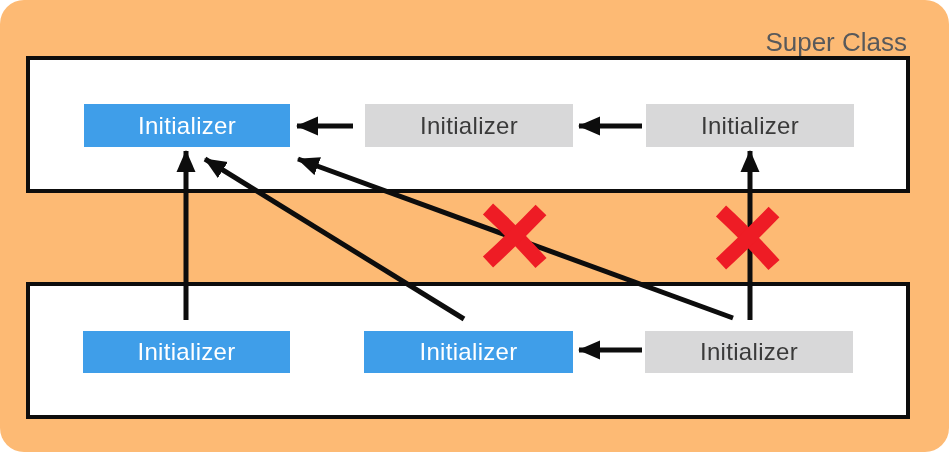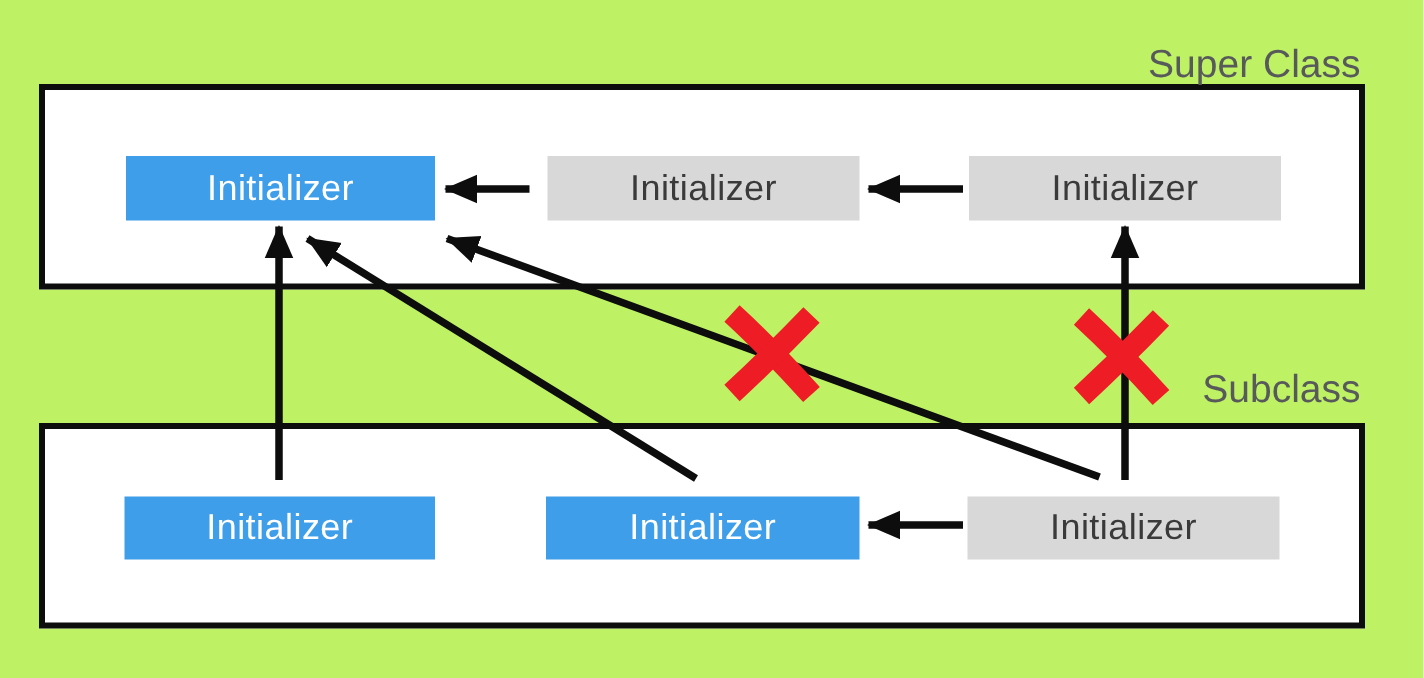--- a/index.html
+++ b/index.html
@@ -4,23 +4,24 @@
 <style>
   html, body {
     margin: 0;
     padding: 0;
     background: #ffffff;
   }
   .stage {
     position: relative;
     width: 949px;
     height: 452px;
-    background: #bef264;
+    background: #fdba74;
     font-family: "Liberation Sans", sans-serif;
     overflow: hidden;
+    border-radius: 24px;
   }
   .class-container {
     position: absolute;
     box-sizing: border-box;
     background: #ffffff;
     border: 4px solid #0d0d0d;
   }
   #superclass-box { left: 26px; top: 56px; width: 884px; height: 137px; }
   #subclass-box   { left: 26px; top: 282px; width: 884px; height: 137px; }
 
@@ -74,21 +75,20 @@
 </style>
 </head>
 <body>
 
 <div class="stage">
 
   <div class="class-container" id="superclass-box"></div>
   <div class="class-container" id="subclass-box"></div>
 
   <div class="class-label" id="superclass-label">Super Class</div>
-  <div class="class-label" id="subclass-label">Subclass</div>
 
   <div class="init-box init-blue" id="sc-init-designated">Initializer</div>
   <div class="init-box init-gray" id="sc-init-conv1">Initializer</div>
   <div class="init-box init-gray" id="sc-init-conv2">Initializer</div>
 
   <div class="init-box init-blue" id="sub-init-des1">Initializer</div>
   <div class="init-box init-blue" id="sub-init-des2">Initializer</div>
   <div class="init-box init-gray" id="sub-init-conv">Initializer</div>
 
   <svg class="overlay" viewBox="0 0 949 452" xmlns="http://www.w3.org/2000/svg">

